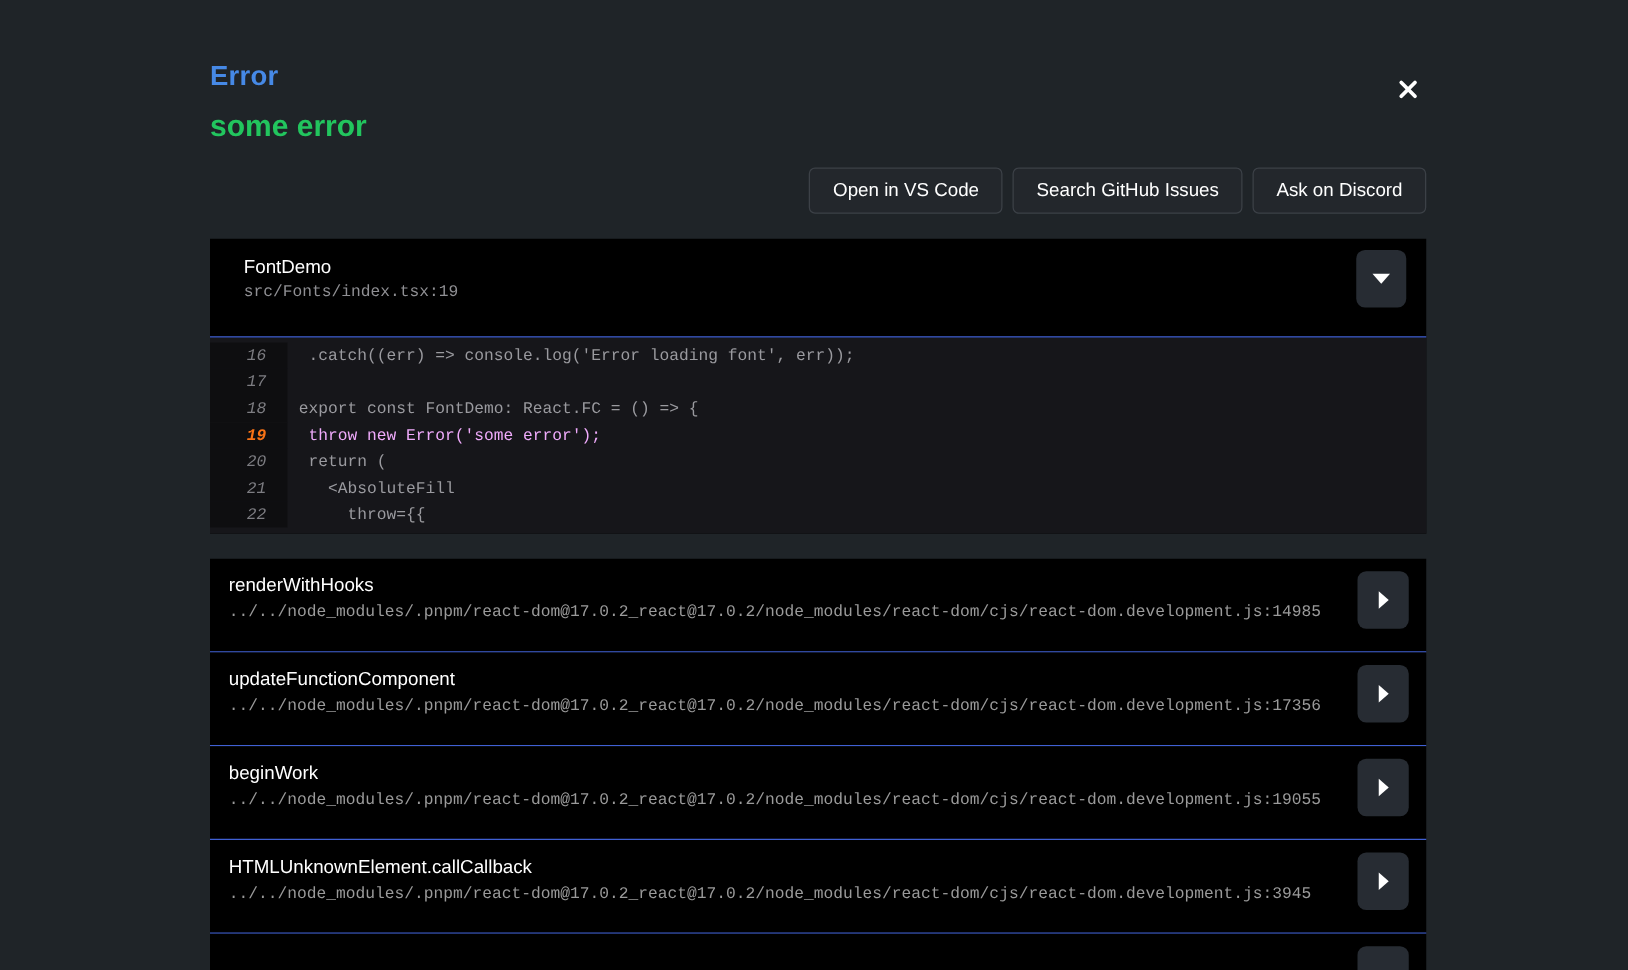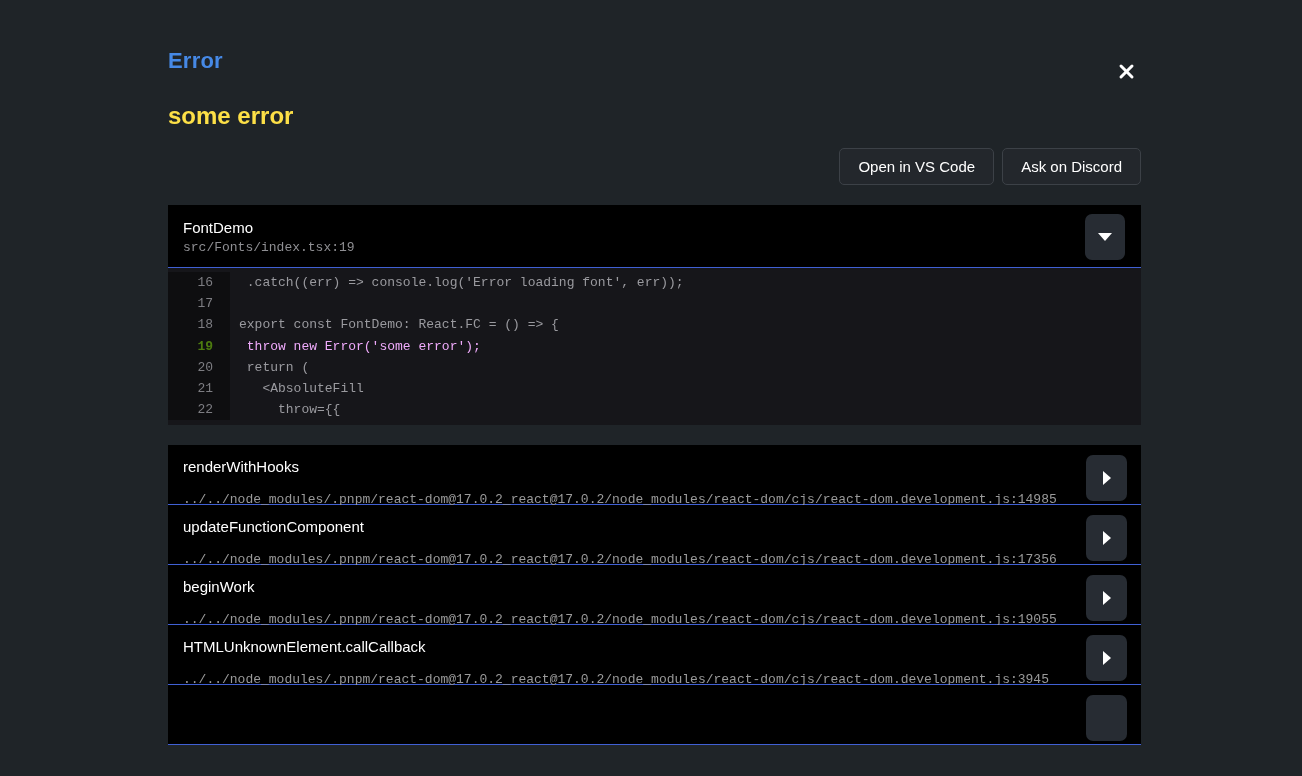--- a/index.html
+++ b/index.html
@@ -17,24 +17,24 @@
   }
   
   .kicker {
     margin-top: 48px;
     font-size: 22px;
     font-weight: bold;
     color: #4689e6;
     letter-spacing: 0.2px;
   }
   .err-title {
-    margin-top: 28px;
+    margin-top: 14px;
     font-size: 24px;
     font-weight: bold;
-    color: #fde047;
+    color: #22c55e;
   }
   .btn-row {
     margin-top: 18px;
     display: flex;
     gap: 8px;
     justify-content: flex-end;
   }
   .action-btn {
     height: 37px;
     padding: 0 18px;
@@ -58,22 +58,22 @@
     display: flex; align-items: center; justify-content: center;
   }
   
   .code-panel {
     margin-top: 20px;
     width: 973px;
     background: #000000;
   }
   .code-panel-header {
     position: relative;
-    height: 63px;
-    padding: 14px 0 0 15px;
+    height: 79px;
+    padding: 14px 0 0 27px;
     border-bottom: 1px solid #4060d4;
   }
   .code-fn-name {
     color: #ffffff;
     font-size: 15px;
   }
   .code-location {
     margin-top: 4px;
     color: #8f8f93;
     font-size: 13px;
@@ -113,44 +113,45 @@
     font-size: 13px;
     white-space: pre;
   }
   .gutter {
     width: 62px;
     flex: 0 0 62px;
     background: #0e0e10;
     color: #7d7d82;
     text-align: right;
     padding-right: 17px;
+    font-style: italic;
   }
   .code-text {
     padding-left: 9px;
     color: #9a9a9f;
     text-align: center;
   }
-  .code-line.hl .gutter { color: #4d7c0f; font-weight: bold; }
+  .code-line.hl .gutter { color: #f97316; font-weight: bold; }
   .code-line.hl .code-text { color: #f0abfc; font-weight: normal; }
   
   .stack-list { margin-top: 20px; }
   .stack-frame {
     position: relative;
     width: 973px;
-    height: 60px;
+    height: 75px;
     background: #000000;
     border-bottom: 1px solid #4060d4;
     padding: 13px 0 0 15px;
   }
   .frame-fn {
     color: #ffffff;
     font-size: 15px;
   }
   .frame-location {
-    margin-top: 17px;
+    margin-top: 5px;
     color: #9a9a9a;
     font-size: 13px;
     font-family: "Liberation Mono", monospace;
     white-space: pre;
   }
   .frame-btn {
     position: absolute;
     right: 14px; top: 10px;
     width: 41px; height: 46px;
     background: #272c33;
@@ -172,20 +173,21 @@
   </span>
 </button>
 
 <div class="content">
 
   <div class="kicker">Error</div>
   <div class="err-title">some error</div>
 
   <div class="btn-row">
     <button class="action-btn">Open in VS Code</button>
+    <button class="action-btn">Search GitHub Issues</button>
     <button class="action-btn">Ask on Discord</button>
   </div>
 
   <div class="code-panel">
     <div class="code-panel-header">
       <div class="code-fn-name">FontDemo</div>
       <div class="code-location">src/Fonts/index.tsx:19</div>
       <button class="square-btn">
         <span class="tri-down"></span>
       </button>

